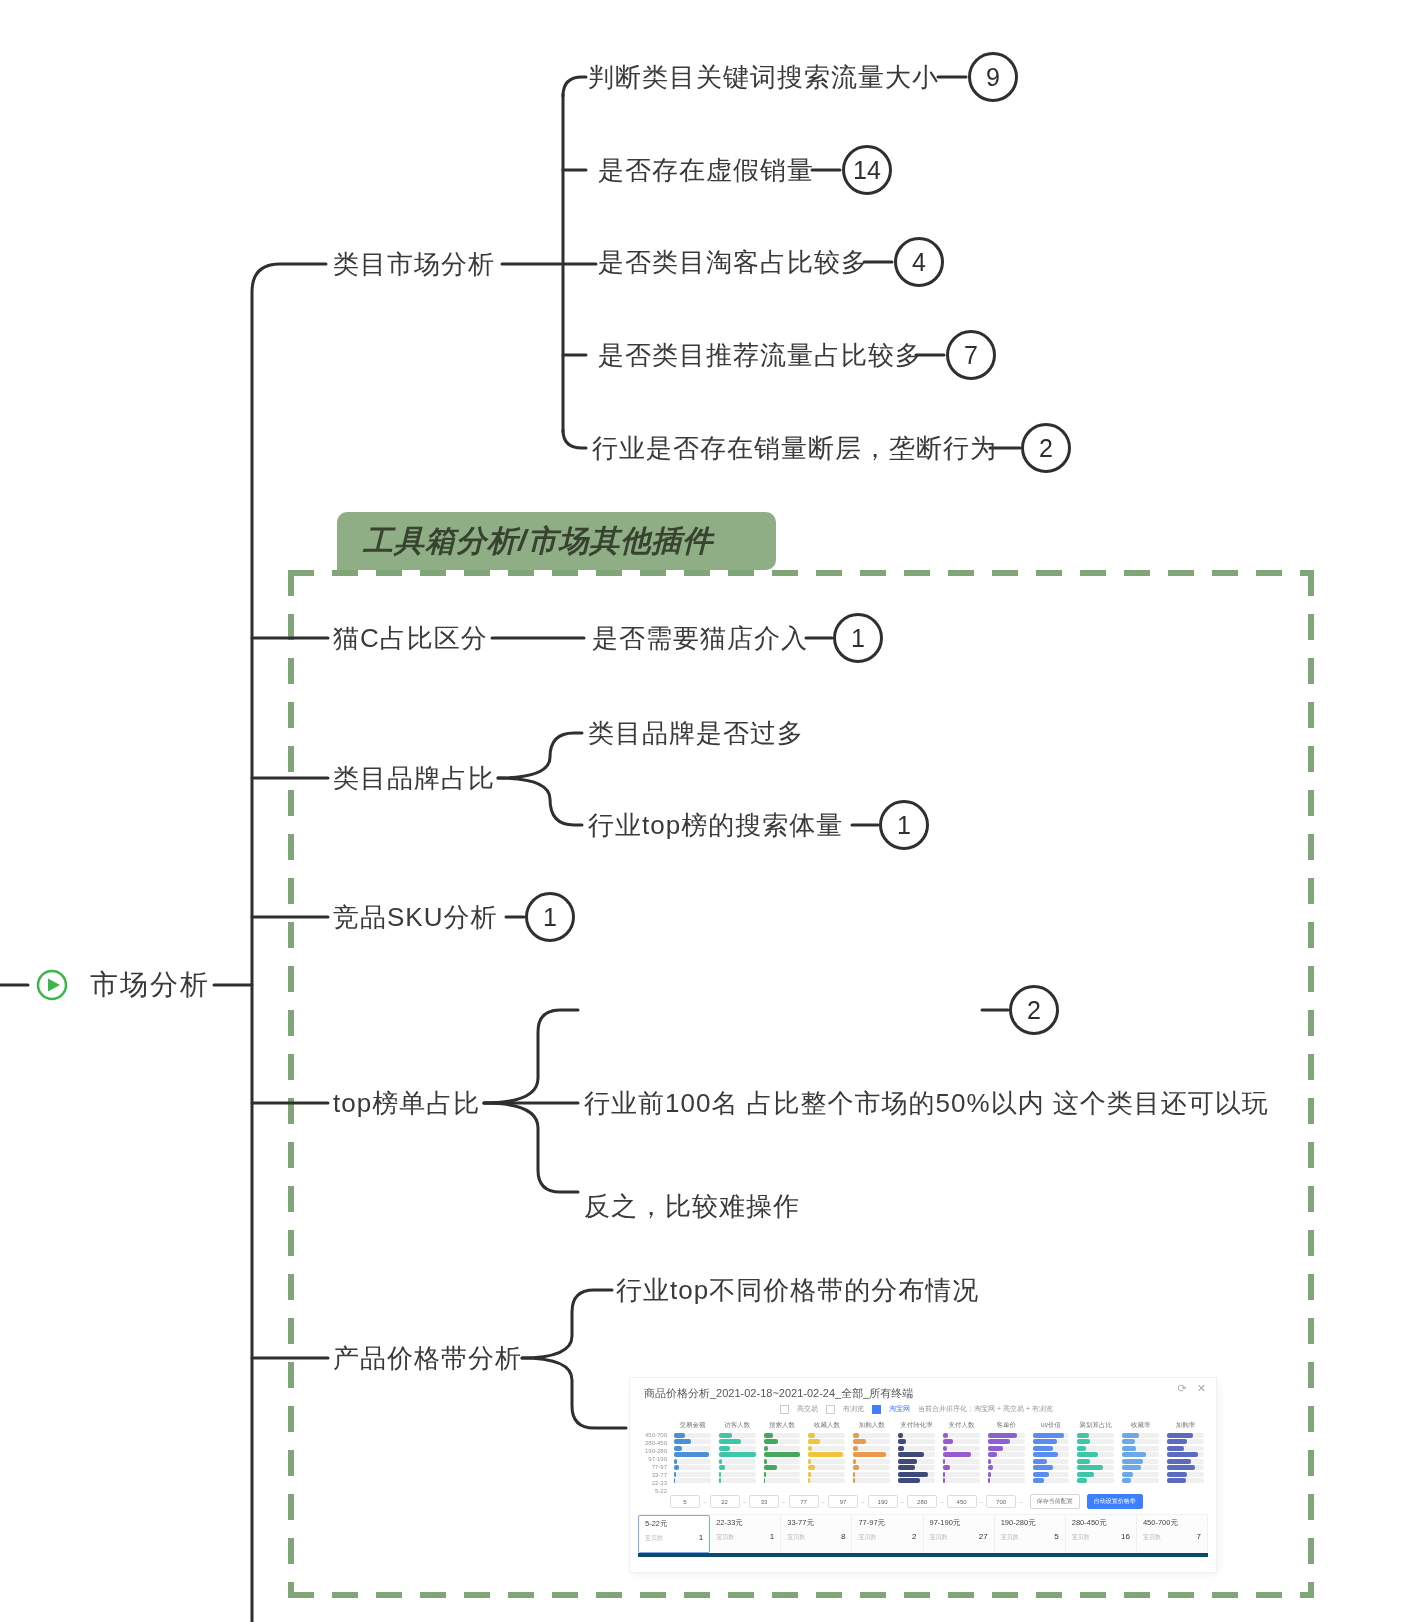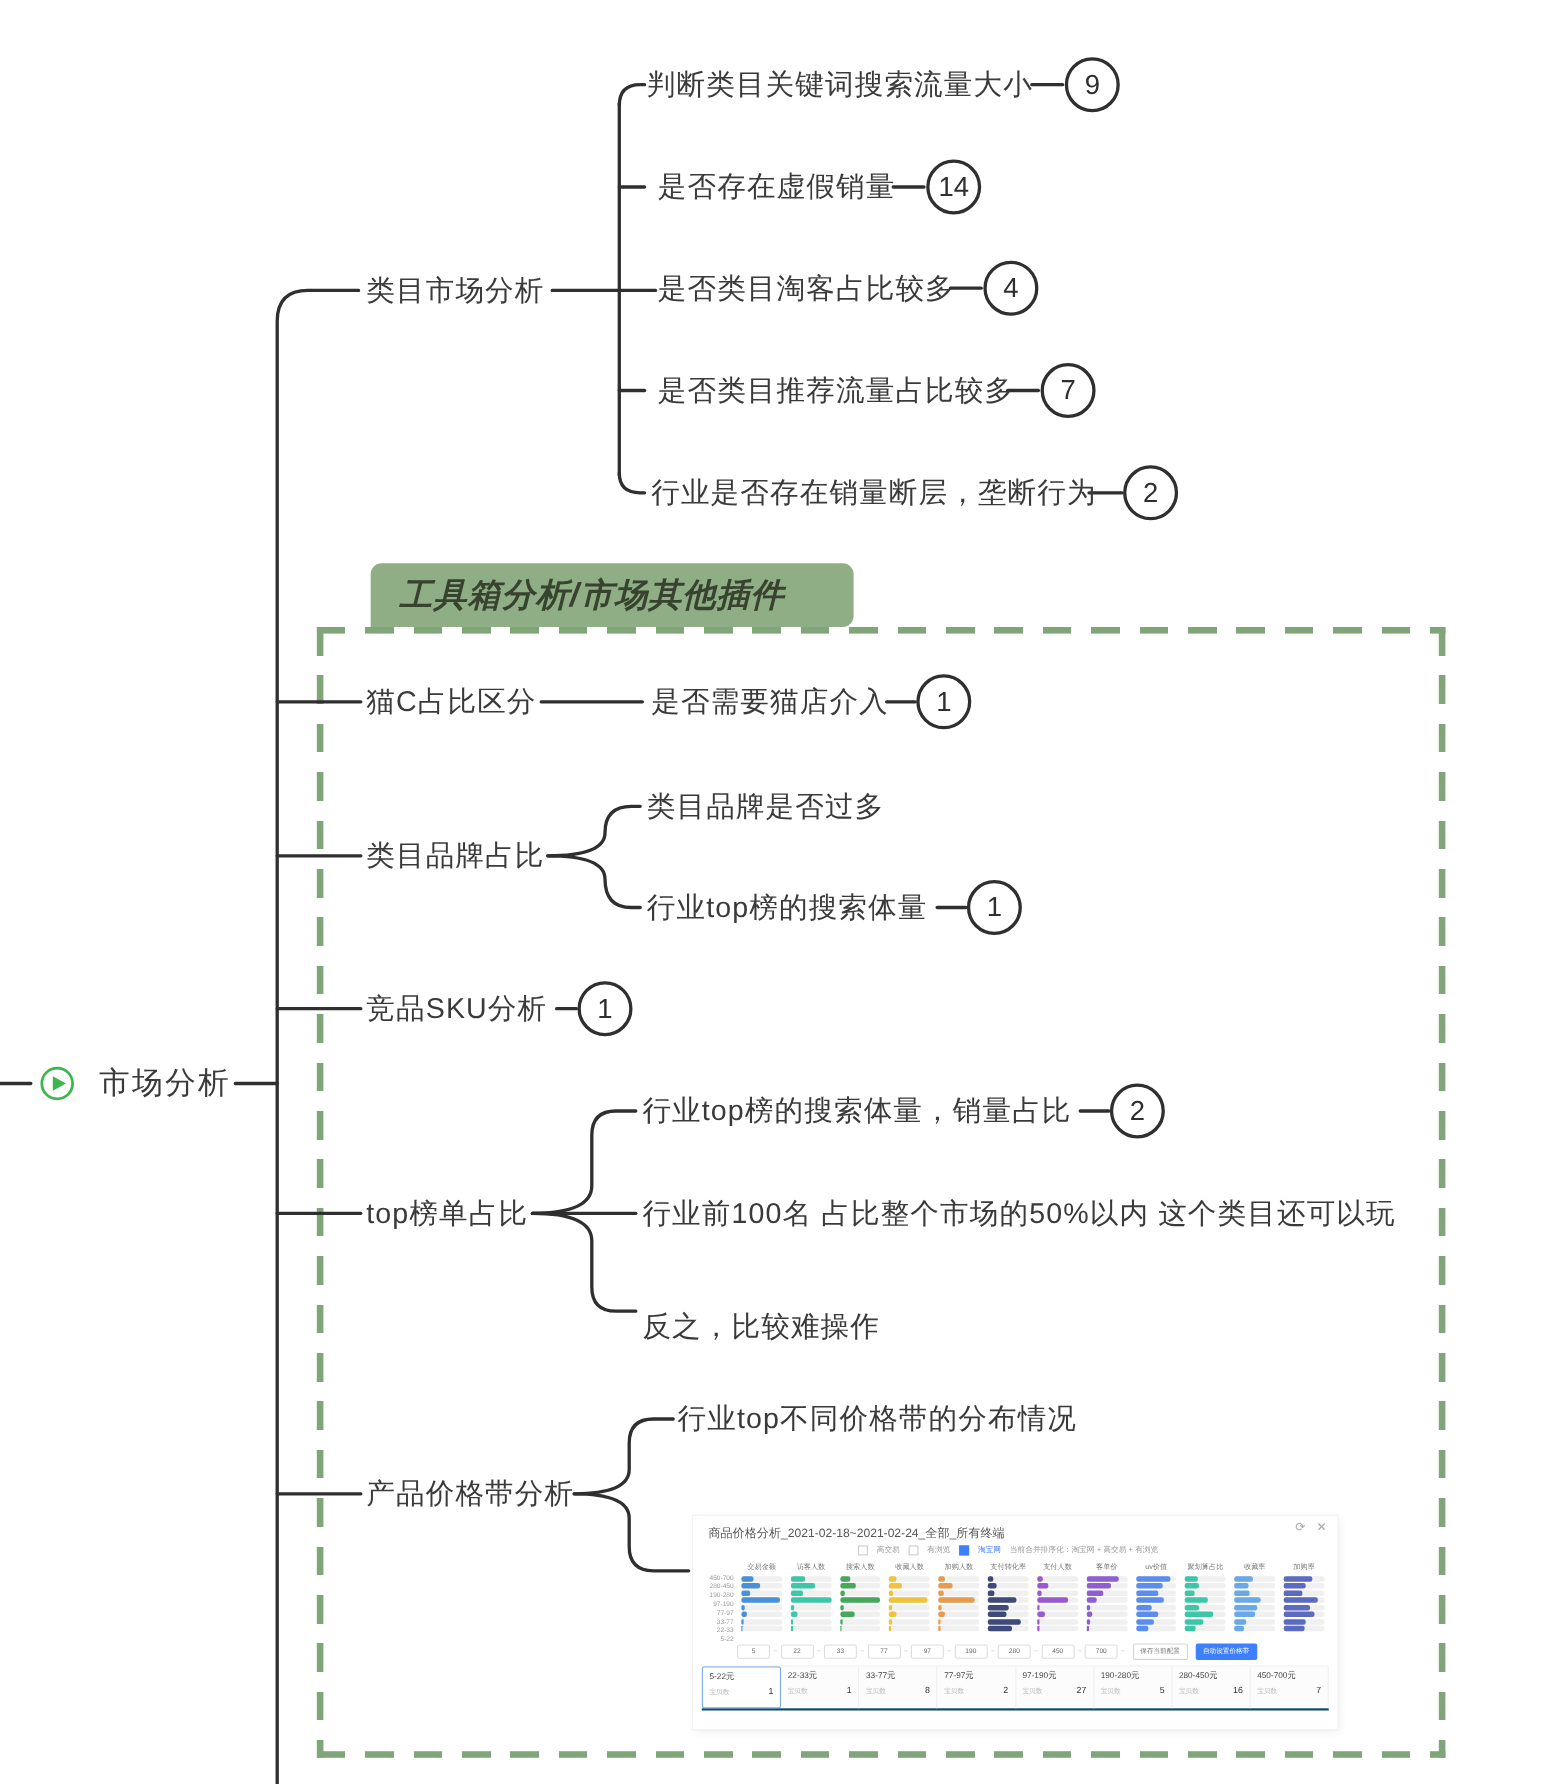--- a/index.html
+++ b/index.html
@@ -34,21 +34,21 @@
   .mini-cols{flex:1;display:flex;}
   .mini-col{flex:1;padding:0 4px;}
   .mini-col-h{font-size:6.5px;color:#777;text-align:center;height:11px;line-height:9px;white-space:nowrap;overflow:hidden;}
   .mini-track{height:5px;margin:1.5px 0;background:#f0f0f0;border-radius:2px;position:relative;}
   .mini-bar{height:100%;border-radius:2px;}
   .mini-ranges{position:absolute;left:40px;top:116px;display:flex;align-items:center;gap:3px;font-size:6px;color:#888;}
   .rng{width:28px;height:11px;border:1px solid #ddd;border-radius:2px;display:flex;align-items:center;justify-content:center;color:#666;background:#fff;}
   .tld{color:#bbb;}
   .mini-btn{height:13px;padding:0 6px;display:flex;align-items:center;border:1px solid #d5d5d5;border-radius:2px;background:#fff;color:#777;margin-left:4px;}
   .mini-btn.blue{background:#3d7fff;border-color:#3d7fff;color:#fff;}
-  .mini-cards{position:absolute;left:8px;top:136px;width:570px;height:38px;display:flex;background:#fcfcfc;border-top:1px solid #f2f2f2;border-bottom:2px solid #0c4a6e;}
+  .mini-cards{position:absolute;left:8px;top:136px;width:570px;height:38px;display:flex;background:#fcfcfc;border-top:1px solid #f2f2f2;border-bottom:4px solid #0c4a6e;}
   .mini-card{flex:1;padding:3px 6px;border-right:1px solid #efefef;position:relative;background:transparent;}
   .mini-card.selected{border:1px solid #7aa9e8;border-radius:2px;background:#fff;}
   .mc-range{font-size:7.5px;color:#444;}
   .mc-bottom{display:flex;justify-content:space-between;align-items:baseline;margin-top:4px;}
   .mc-label{font-size:6px;color:#bbb;}
   .mc-count{font-size:8px;color:#333;}
   .watermark{position:absolute;left:1016px;top:1552px;font-size:44px;font-weight:800;color:#0d0d0d;z-index:6;
              letter-spacing:2px;white-space:nowrap;
              text-shadow:2px 2px 0 #fff,-2px -2px 0 #fff,2px -2px 0 #fff,-2px 2px 0 #fff,0 3px 0 #fff,3px 0 0 #fff;}
 </style>
@@ -135,21 +135,20 @@
 
   <div class="node" style="left:333px;top:778px;">类目品牌占比</div>
   <div class="node" style="left:588px;top:733px;">类目品牌是否过多</div>
   <div class="node" style="left:588px;top:825px;">行业top榜的搜索体量</div>
   <div class="badge" style="left:904px;top:825px;">1</div>
 
   <div class="node" style="left:333px;top:917px;">竞品SKU分析</div>
   <div class="badge" style="left:550px;top:917px;">1</div>
 
   <div class="node" style="left:333px;top:1103px;">top榜单占比</div>
-  <div class="node" style="left:584px;top:1010px;">行业top榜的搜索体量，销量占比</div>
   <div class="node" style="left:584px;top:1103px;">行业前100名 占比整个市场的50%以内  这个类目还可以玩</div>
   <div class="node" style="left:584px;top:1192px;margin-top:14px;">反之，比较难操作</div>
   <div class="badge" style="left:1034px;top:1010px;">2</div>
 
   <div class="node" style="left:333px;top:1358px;">产品价格带分析</div>
   <div class="node" style="left:616px;top:1290px;">行业top不同价格带的分布情况</div>
 
   <div class="shot">
     <div class="shot-title">商品价格分析_2021-02-18~2021-02-24_全部_所有终端</div>
     <div class="shot-icons">

